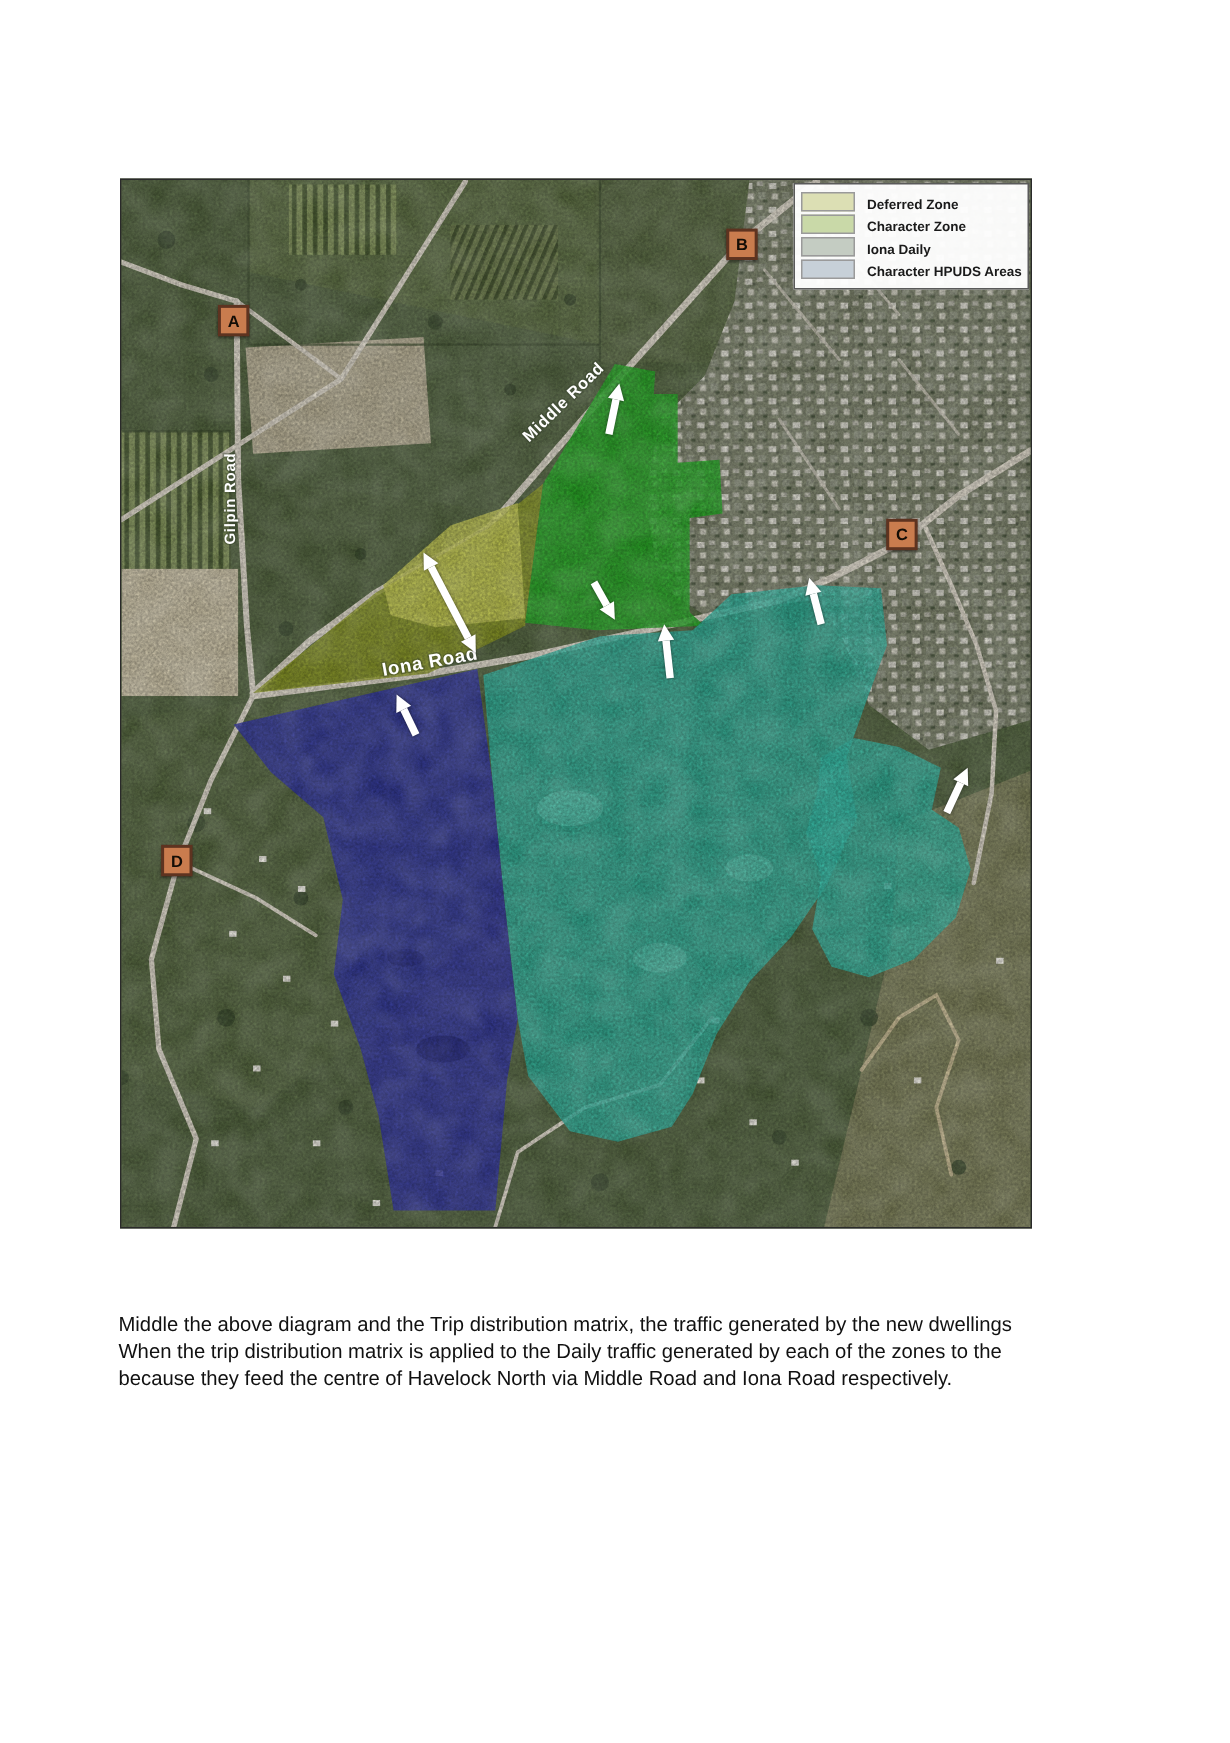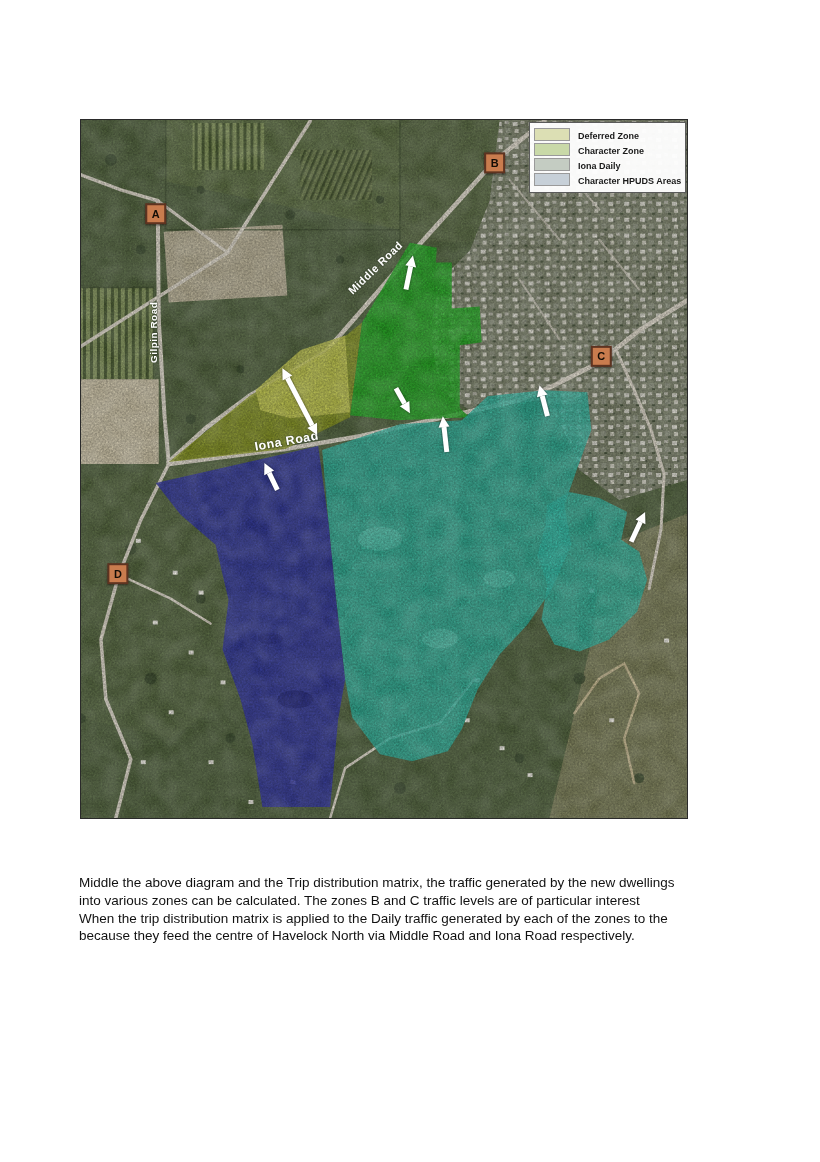--- a/index.html
+++ b/index.html
@@ -226,16 +226,15 @@
       </div>
       <div class="legend-row">
         <span class="legend-swatch" style="background: rgb(199, 208, 216);"></span>
         <span class="legend-label">Character HPUDS Areas</span>
       </div>
     </div>
 </div>
 
 <div class="body-text" id="body-text">
     <div>Middle the above diagram and the Trip distribution matrix, the traffic generated by the new dwellings</div>
-    <div>into various zones can be calculated. The zones B and C traffic levels are of particular interest</div>
     <div>When the trip distribution matrix is applied to the Daily traffic generated by each of the zones to the</div>
     <div>because they feed the centre of Havelock North via Middle Road and Iona Road respectively.</div>
   </div>
 
 </body></html>

